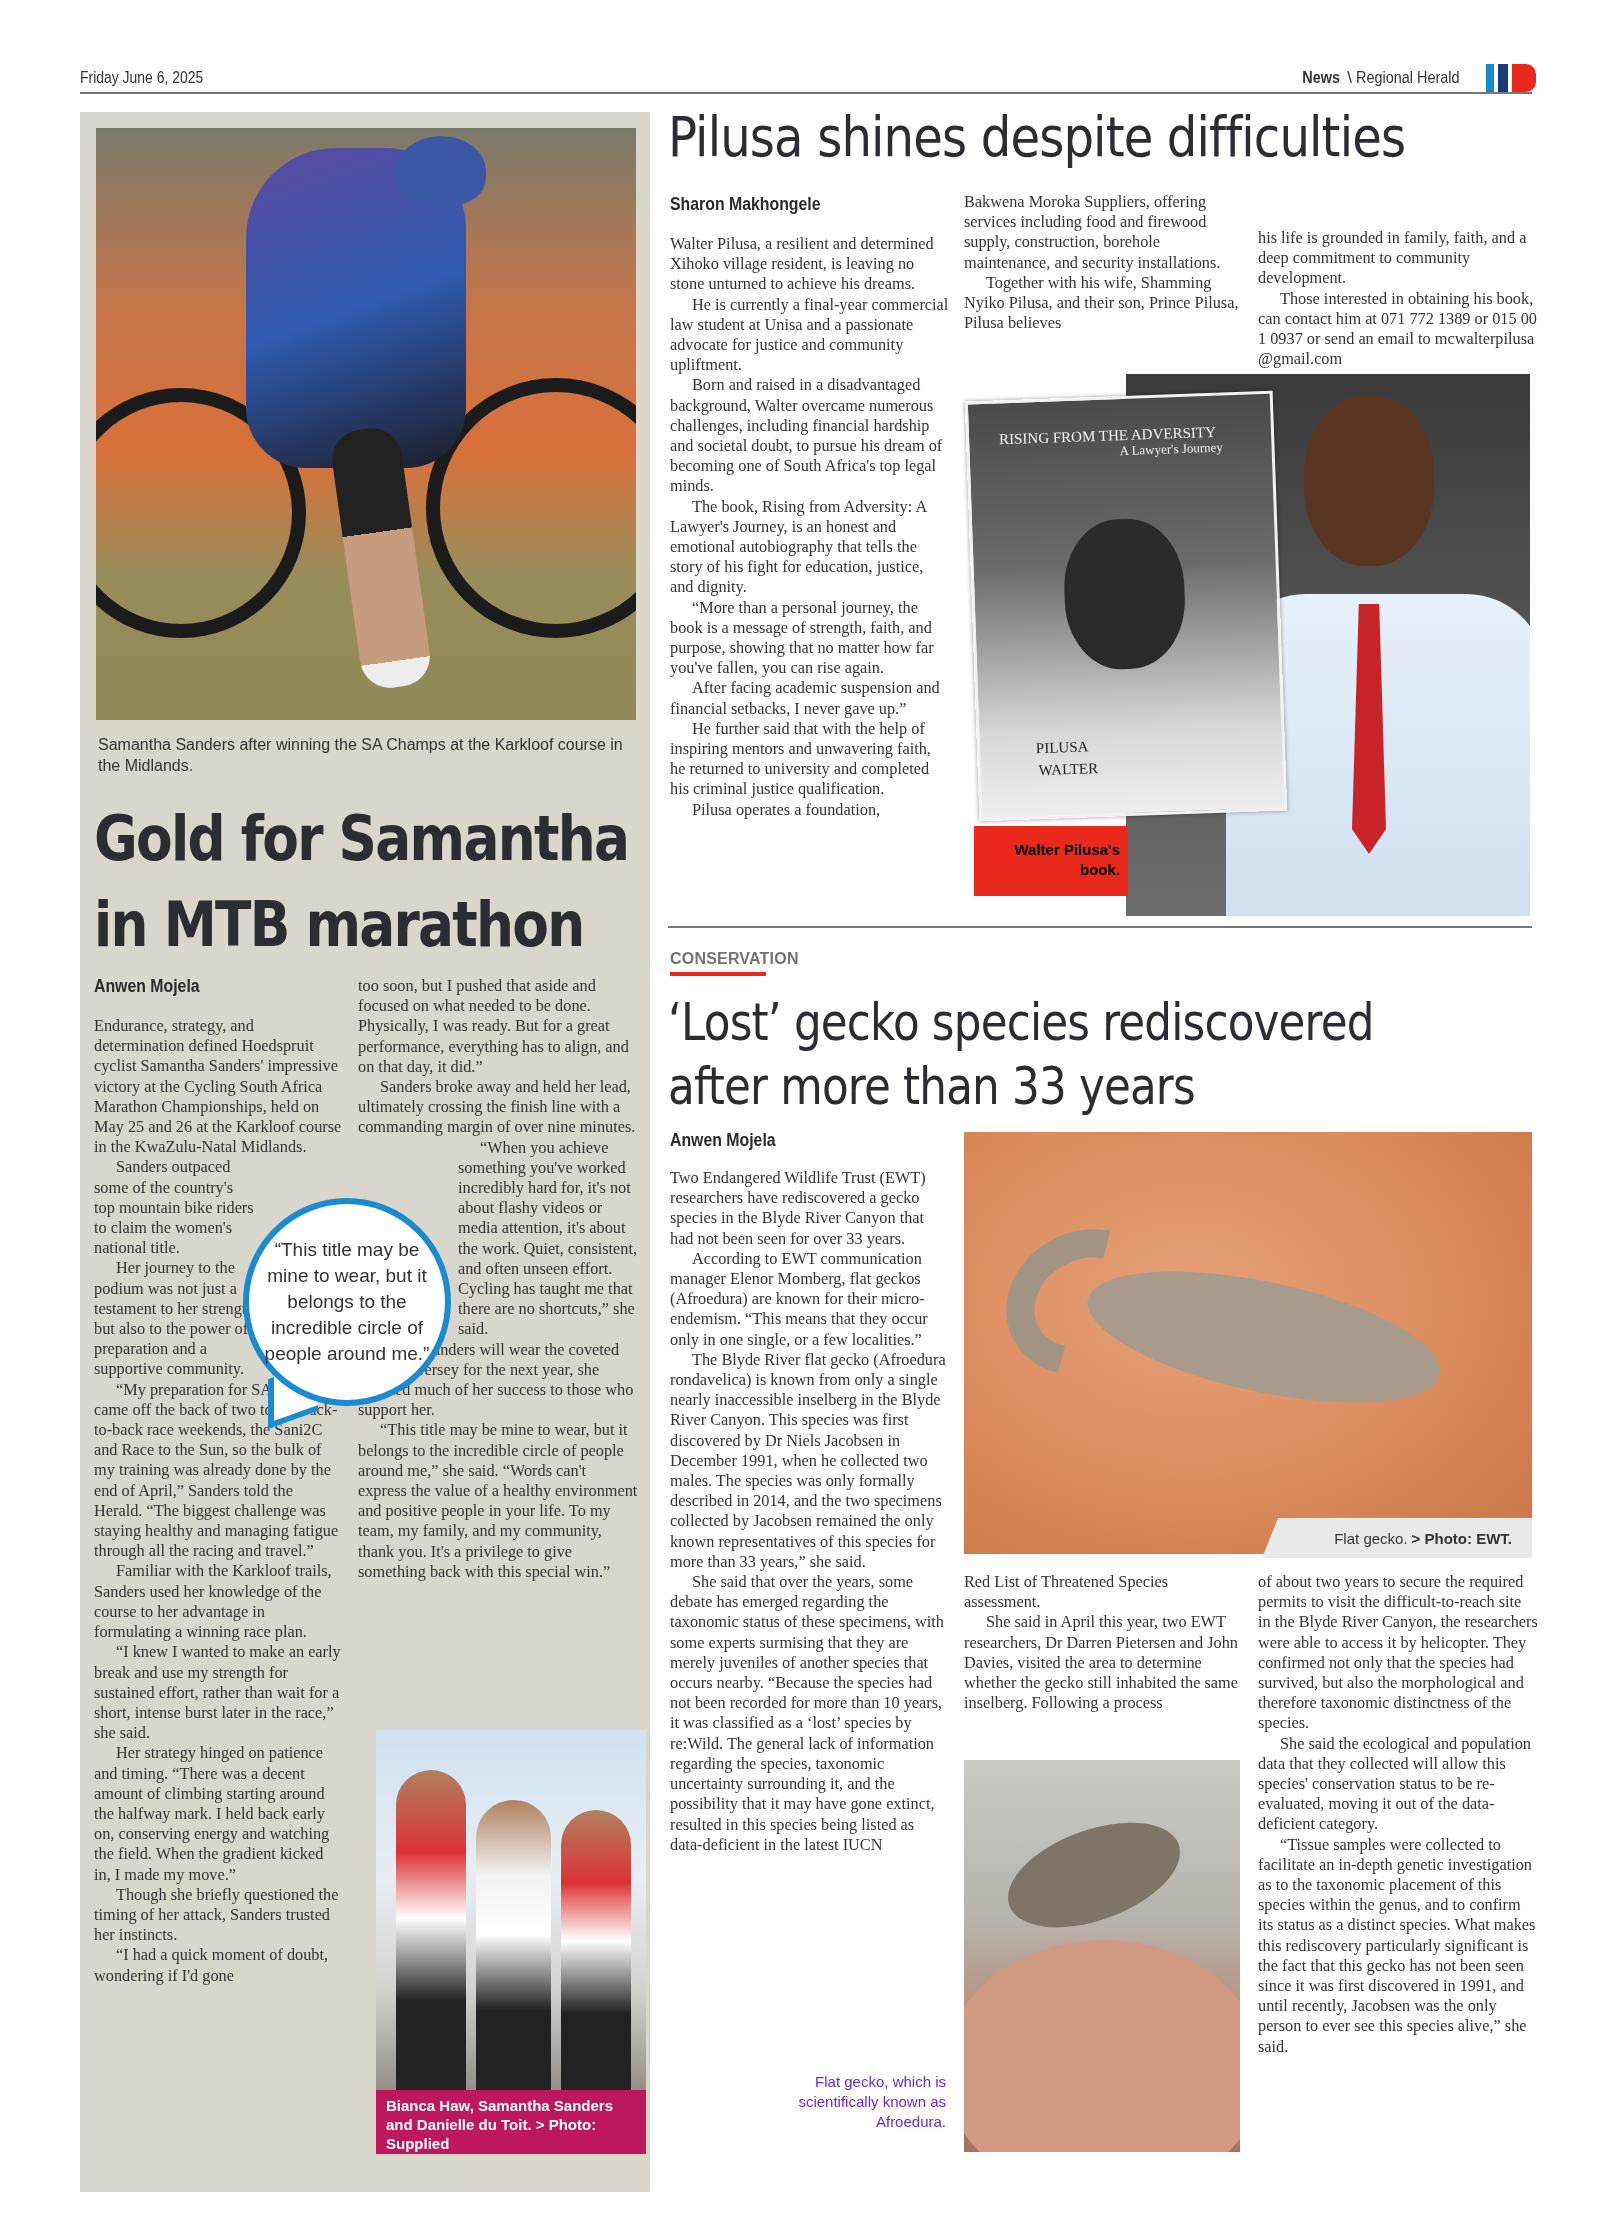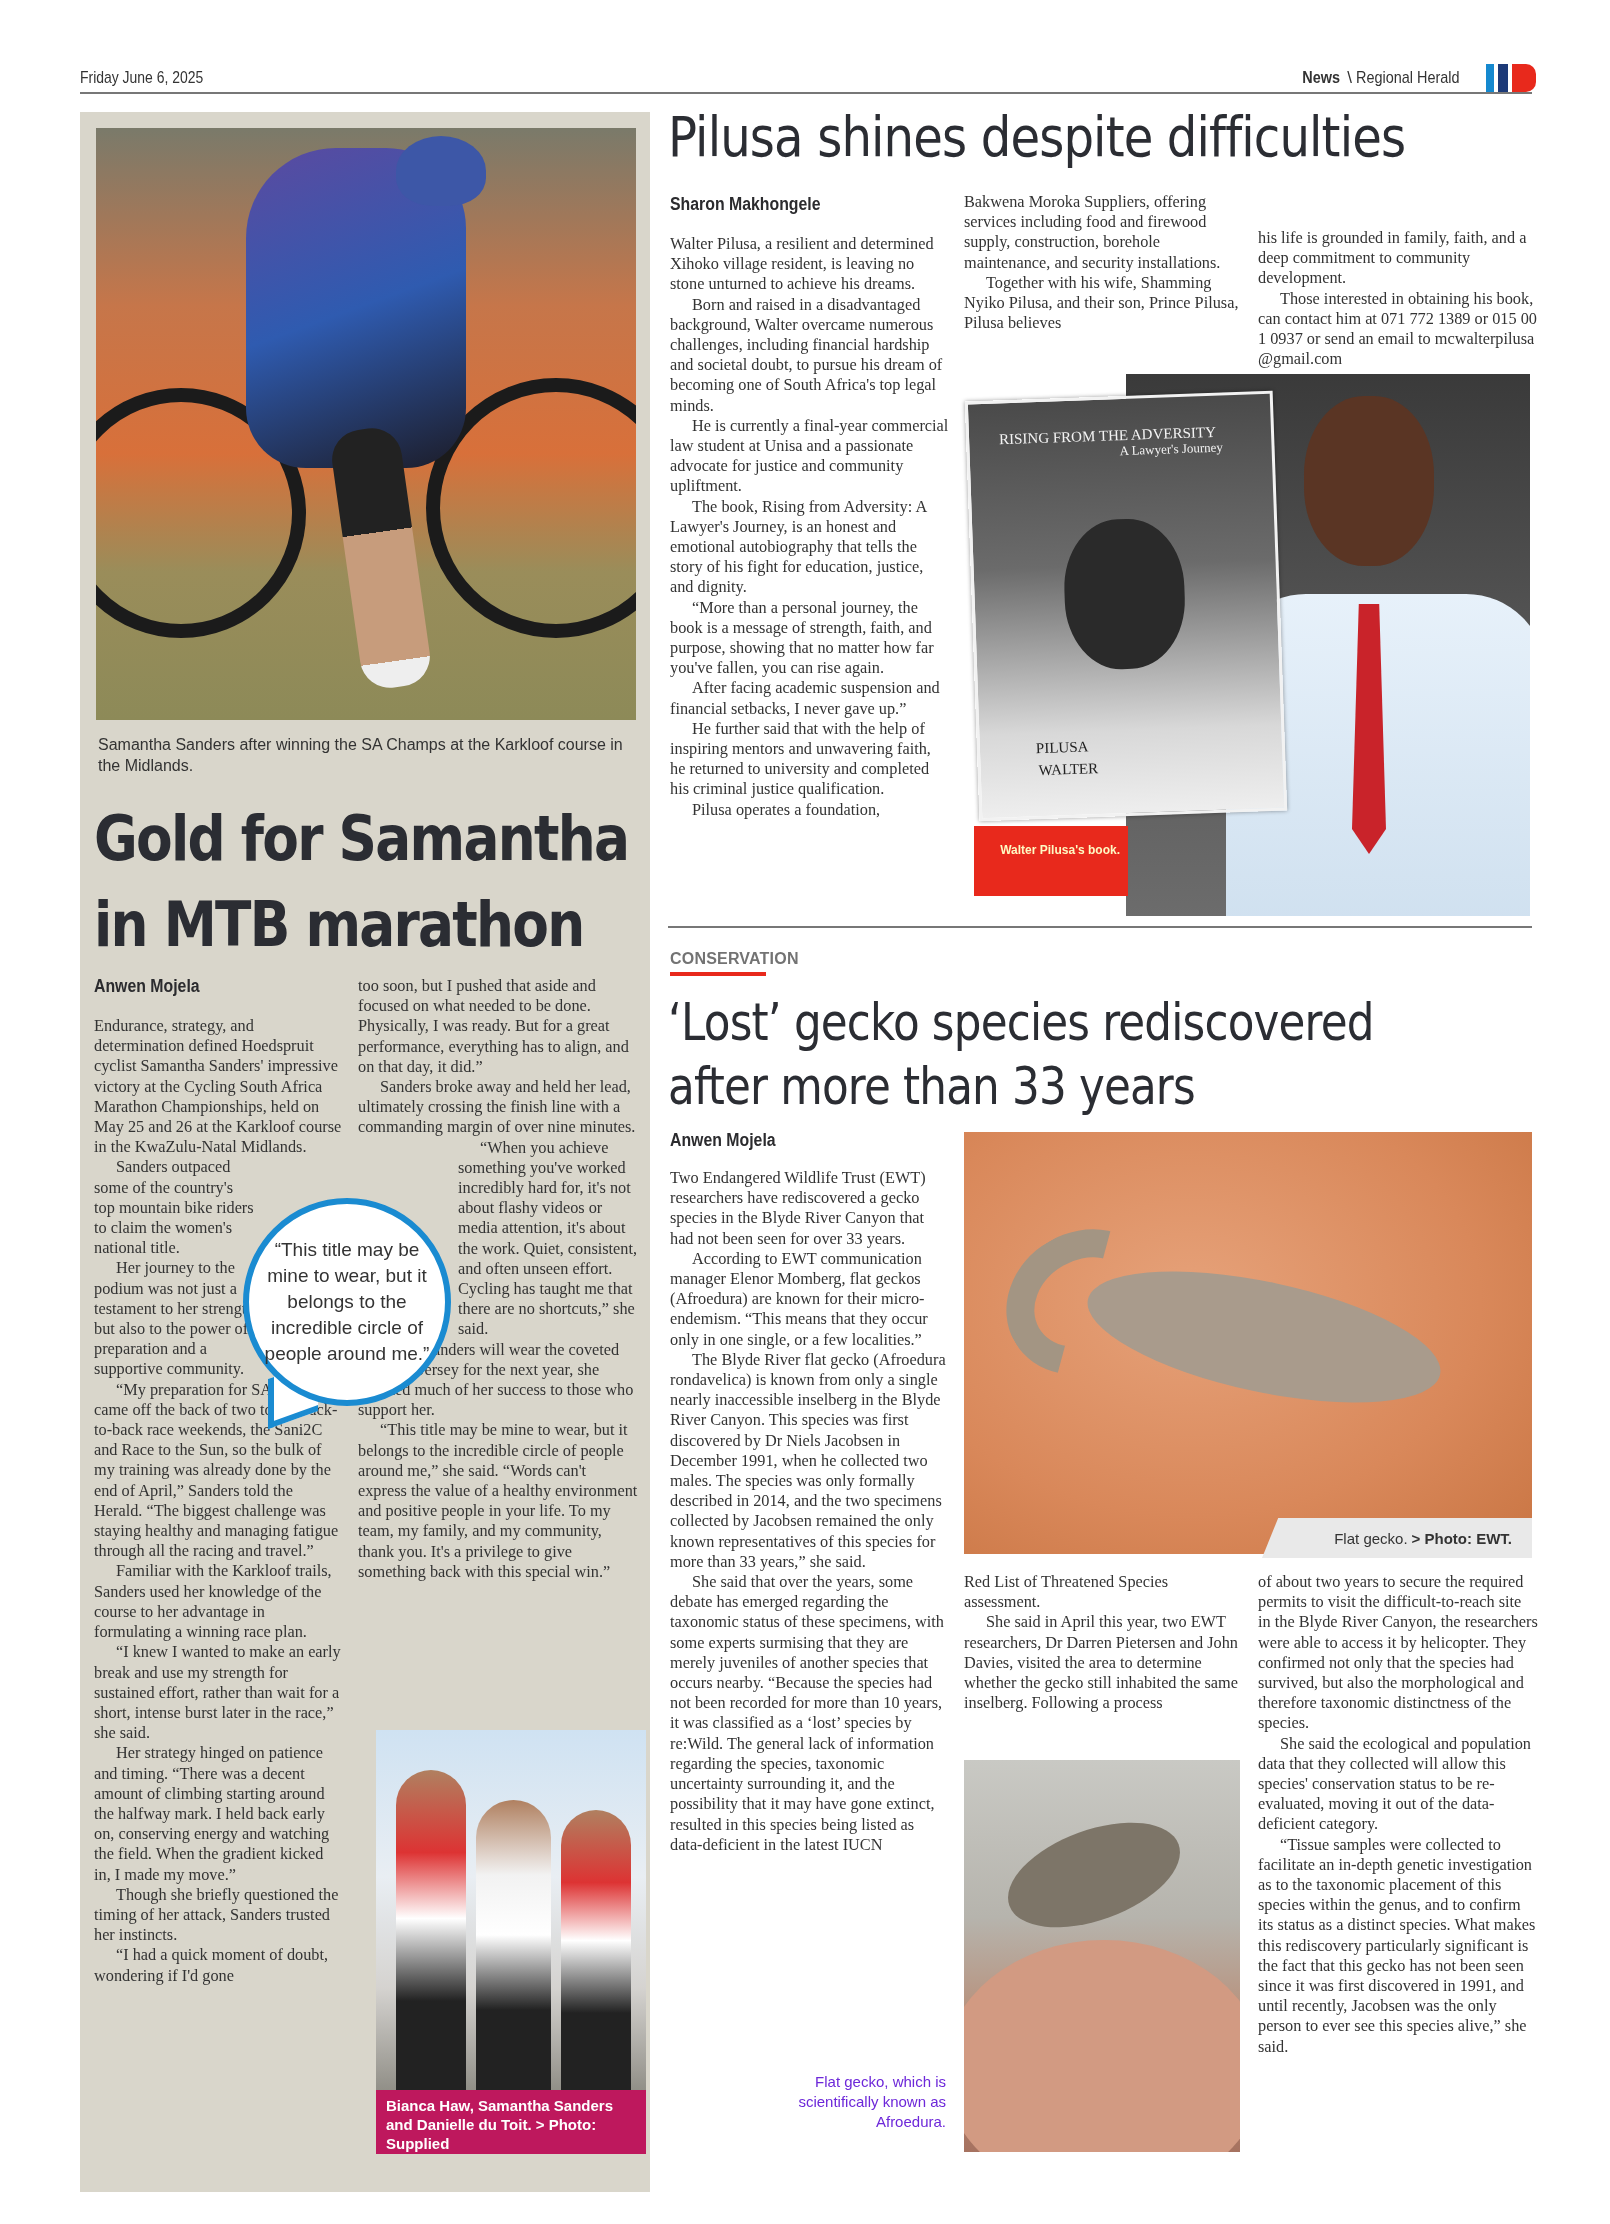--- a/index.html
+++ b/index.html
@@ -60,21 +60,21 @@
     background: linear-gradient(180deg,#3a3a3a 0%,#555 50%,#6c6c6c 100%); }
   .pilusa-photo .shirt { position: absolute; left: 100px; top: 220px; width: 320px; height: 340px; background: linear-gradient(180deg,#e7f1fa,#cfe0ef); border-radius: 80px 80px 0 0; }
   .pilusa-photo .head { position: absolute; left: 178px; top: 22px; width: 130px; height: 170px; border-radius: 46%; background: #5a3524; }
   .pilusa-photo .tie { position: absolute; left: 226px; top: 230px; width: 34px; height: 250px; background: #c9232a; clip-path: polygon(20% 0,80% 0,100% 90%,50% 100%,0 90%); }
   .book { left: 972px; top: 396px; width: 308px; height: 420px; background: linear-gradient(180deg,#4a4a4a 0%,#6b6b6b 40%,#d8d8d8 80%,#eee 100%); transform: rotate(-2deg); border: 3px solid #f2f2f2; box-shadow: 0 0 4px rgba(0,0,0,0.4); overflow: hidden; }
   .book .t1 { position: absolute; left: 30px; top: 28px; color: #f3f3f3; font-size: 15px; line-height: 16px; }
   .book .t2 { position: absolute; left: 150px; top: 44px; color: #f3f3f3; font-size: 13px; }
   .book .bhead { position:absolute; left: 90px; top: 120px; width: 120px; height: 150px; border-radius: 46%; background: #2a2a2a; }
   .book .au1 { position: absolute; left: 56px; top: 338px; font-size: 15px; color: #222; }
   .book .au2 { position: absolute; left: 58px; top: 360px; font-size: 15px; color: #222; }
-  .book-caption { left: 974px; top: 826px; width: 154px; height: 70px; background: #e8291c; color: #fef9c3; font-family: "Liberation Sans", sans-serif; font-weight: bold; font-size: 12px; line-height: 20px; text-align: right; padding: 14px 8px; }
+  .book-caption { left: 974px; top: 826px; width: 154px; height: 70px; background: #e8291c; color: #000000; font-family: "Liberation Sans", sans-serif; font-weight: bold; font-size: 15px; line-height: 20px; text-align: right; padding: 14px 8px; }
 
   .mid-rule { left: 668px; top: 926px; width: 864px; height: 2px; background: #777; }
 
   
   .kicker { left: 670px; top: 950px; font-family: "Liberation Sans", sans-serif; font-weight: bold; font-size: 16px; color: #737373; letter-spacing: 0.2px; }
   .kicker-bar { left: 670px; top: 972px; width: 96px; height: 4px; background: #e8291c; }
   .headline-3 { left: 668px; top: 990px; width: 900px; font-family: "DejaVu Sans", sans-serif; font-weight: normal; font-size: 52px; line-height: 64px; color: #2b2d33; letter-spacing: -1px; transform: scaleX(0.84); transform-origin: left; }
   .byline-3 { left: 670px; top: 1130px; }
   .col-3a { left: 670px; top: 1168px; width: 280px; }
   .gecko-photo-1 { left: 964px; top: 1132px; width: 568px; height: 422px; overflow: hidden;
@@ -150,22 +150,22 @@
   <div class="p" style="left:20px;top:40px;width:70px;height:330px;background:linear-gradient(180deg,#b08060 0%,#d33 25%,#fff 45%,#222 70%)"></div>
   <div class="p" style="left:100px;top:70px;width:75px;height:300px;background:linear-gradient(180deg,#b08060 0%,#f2f2f2 25%,#fff 45%,#222 70%)"></div>
   <div class="p" style="left:185px;top:80px;width:70px;height:290px;background:linear-gradient(180deg,#b08060 0%,#d33 25%,#fff 45%,#222 70%)"></div>
 </div>
 <div class="abs podium-caption">Bianca Haw, Samantha Sanders and Danielle du Toit. &gt; Photo: Supplied</div>
 
 <div class="abs headline-2">Pilusa shines despite difficulties</div>
 <div class="abs byline byline-2">Sharon Makhongele</div>
 <div class="abs body-text col-2a">
   <p class="first">Walter Pilusa, a resilient and determined Xihoko village resident, is leaving no stone unturned to achieve his dreams.</p>
+  <p>He is currently a final-year commercial law student at Unisa and a passionate advocate for justice and community upliftment.</p>
   <p>Born and raised in a disadvantaged background, Walter overcame numerous challenges, including financial hardship and societal doubt, to pursue his dream of becoming one of South Africa's top legal minds.</p>
-  <p>He is currently a final-year commercial law student at Unisa and a passionate advocate for justice and community upliftment.</p>
   <p style="font-style:normal">The book, Rising from Adversity: A Lawyer's Journey, is an honest and emotional autobiography that tells the story of his fight for education, justice, and dignity.</p>
   <p>“More than a personal journey, the book is a message of strength, faith, and purpose, showing that no matter how far you've fallen, you can rise again.</p>
   <p>After facing academic suspension and financial setbacks, I never gave up.”</p>
   <p>He further said that with the help of inspiring mentors and unwavering faith, he returned to university and completed his criminal justice qualification.</p>
   <p>Pilusa operates a foundation,</p>
 </div>
 <div class="abs body-text col-2b">
   <p class="first">Bakwena Moroka Suppliers, offering services including food and firewood supply, construction, borehole maintenance, and security installations.</p>
   <p>Together with his wife, Shamming Nyiko Pilusa, and their son, Prince Pilusa, Pilusa believes</p>
 </div>

